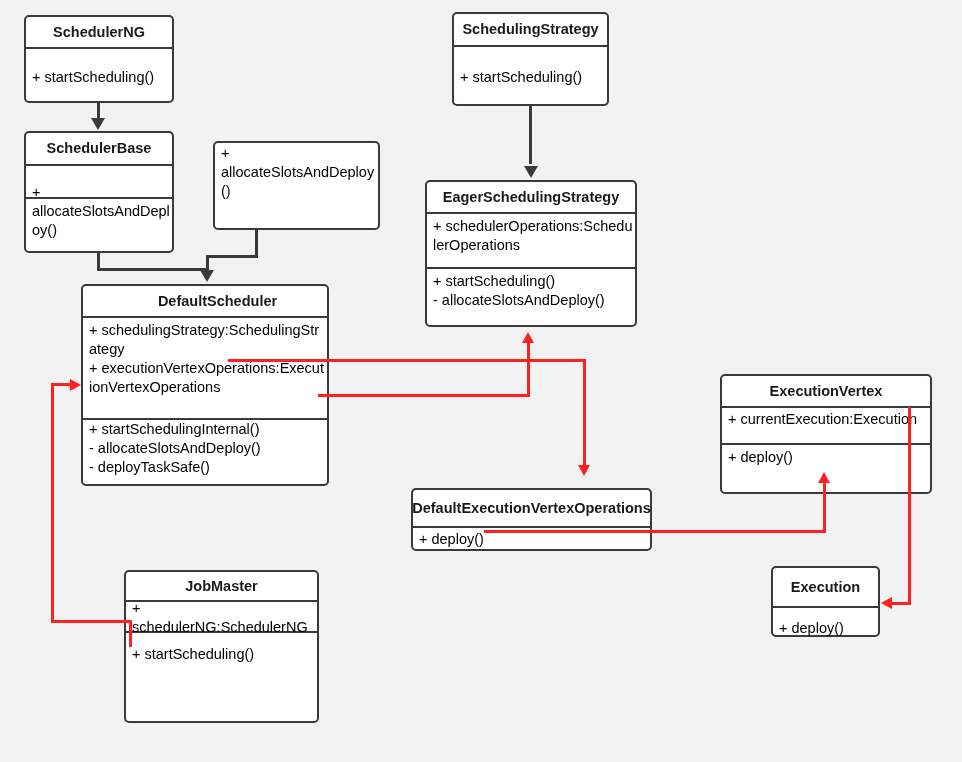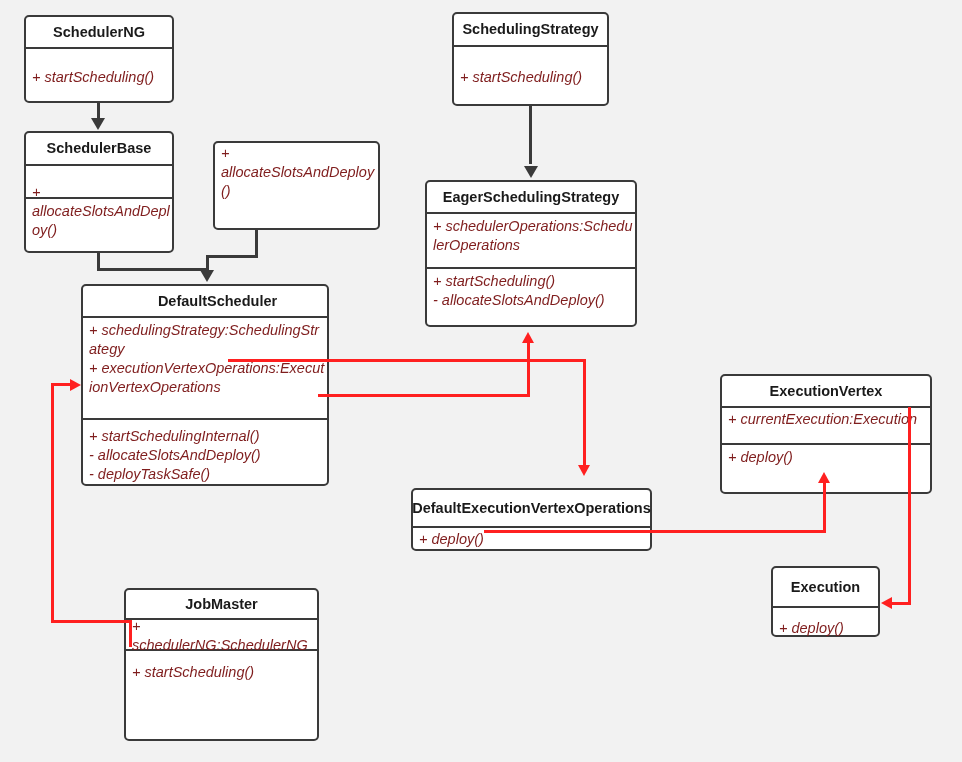--- a/index.html
+++ b/index.html
@@ -35,27 +35,26 @@
     line-height: 17px;
     box-sizing: border-box;
     display: flex;
     align-items: center;
     justify-content: center;
     border-bottom: 2px solid #3a3a3a;
     overflow: visible;
   }
   .uml-compartment {
     font-size: 14.5px;
-    color: #7f1d1d;
+    color: #000000;
     line-height: 19px;
     padding: 2px 0 0 6px;
     box-sizing: border-box;
     overflow: visible;
     position: relative;
-    font-style: italic;
   }
   .uml-compartment.bordered {
     border-bottom: 2px solid #3a3a3a;
   }
   .uml-compartment.empty {
     padding: 0;
   }
   .mem {
     white-space: normal;
     word-break: break-all;
@@ -138,21 +137,21 @@
       <span class="mem" style="position:absolute; left:6px; top:20px; width:159px;">allocateSlotsAndDeploy()</span>
     </div>
   </div>
 
   <div class="uml-class" style="left:81px; top:284px; width:248px; height:202px;">
     <div class="uml-title" style="height:32px;padding-left:25px;">DefaultScheduler</div>
     <div class="uml-compartment bordered" style="height:102px; padding-top:3px;">
       <div class="mem" style="width:238px;">+ schedulingStrategy:SchedulingStrategy</div>
       <div class="mem" style="width:238px;">+ executionVertexOperations:ExecutionVertexOperations</div>
     </div>
-    <div class="uml-compartment" style="height:64px; padding-top:7px;">
+    <div class="uml-compartment" style="height:64px; padding-top:0;">
       <div class="mem nowrap">+ startSchedulingInternal()</div>
       <div class="mem nowrap">- allocateSlotsAndDeploy()</div>
       <div class="mem nowrap">- deployTaskSafe()</div>
     </div>
   </div>
 
   <div class="uml-class" style="left:452px; top:12px; width:157px; height:94px;">
     <div class="uml-title" style="height:33px;">SchedulingStrategy</div>
     <div class="uml-compartment" style="height:59px; display:flex; align-items:center;">
       <span class="mem nowrap">+ startScheduling()</span>
@@ -187,21 +186,21 @@
     </div>
   </div>
 
   <div class="uml-class" style="left:771px; top:566px; width:109px; height:71px;">
     <div class="uml-title" style="height:40px;">Execution</div>
     <div class="uml-compartment" style="height:39px; display:flex; align-items:center;">
       <span class="mem nowrap">+ deploy()</span>
     </div>
   </div>
 
-  <div class="uml-class" style="left:124px; top:588px; width:195px; height:153px;">
+  <div class="uml-class" style="left:124px; top:570px; width:195px; height:153px;">
     <div class="uml-title" style="height:30px;">JobMaster</div>
     <div class="uml-compartment bordered" style="height:31px; padding-top:0;">
       <span class="mem" style="position:absolute; left:6px; top:-3px;">+</span>
       <span class="mem" style="position:absolute; left:6px; top:16px; width:187px;">schedulerNG:SchedulerNG</span>
     </div>
     <div class="uml-compartment" style="height:88px; padding-top:12px;">
       <div class="mem nowrap">+ startScheduling()</div>
     </div>
   </div>
 

